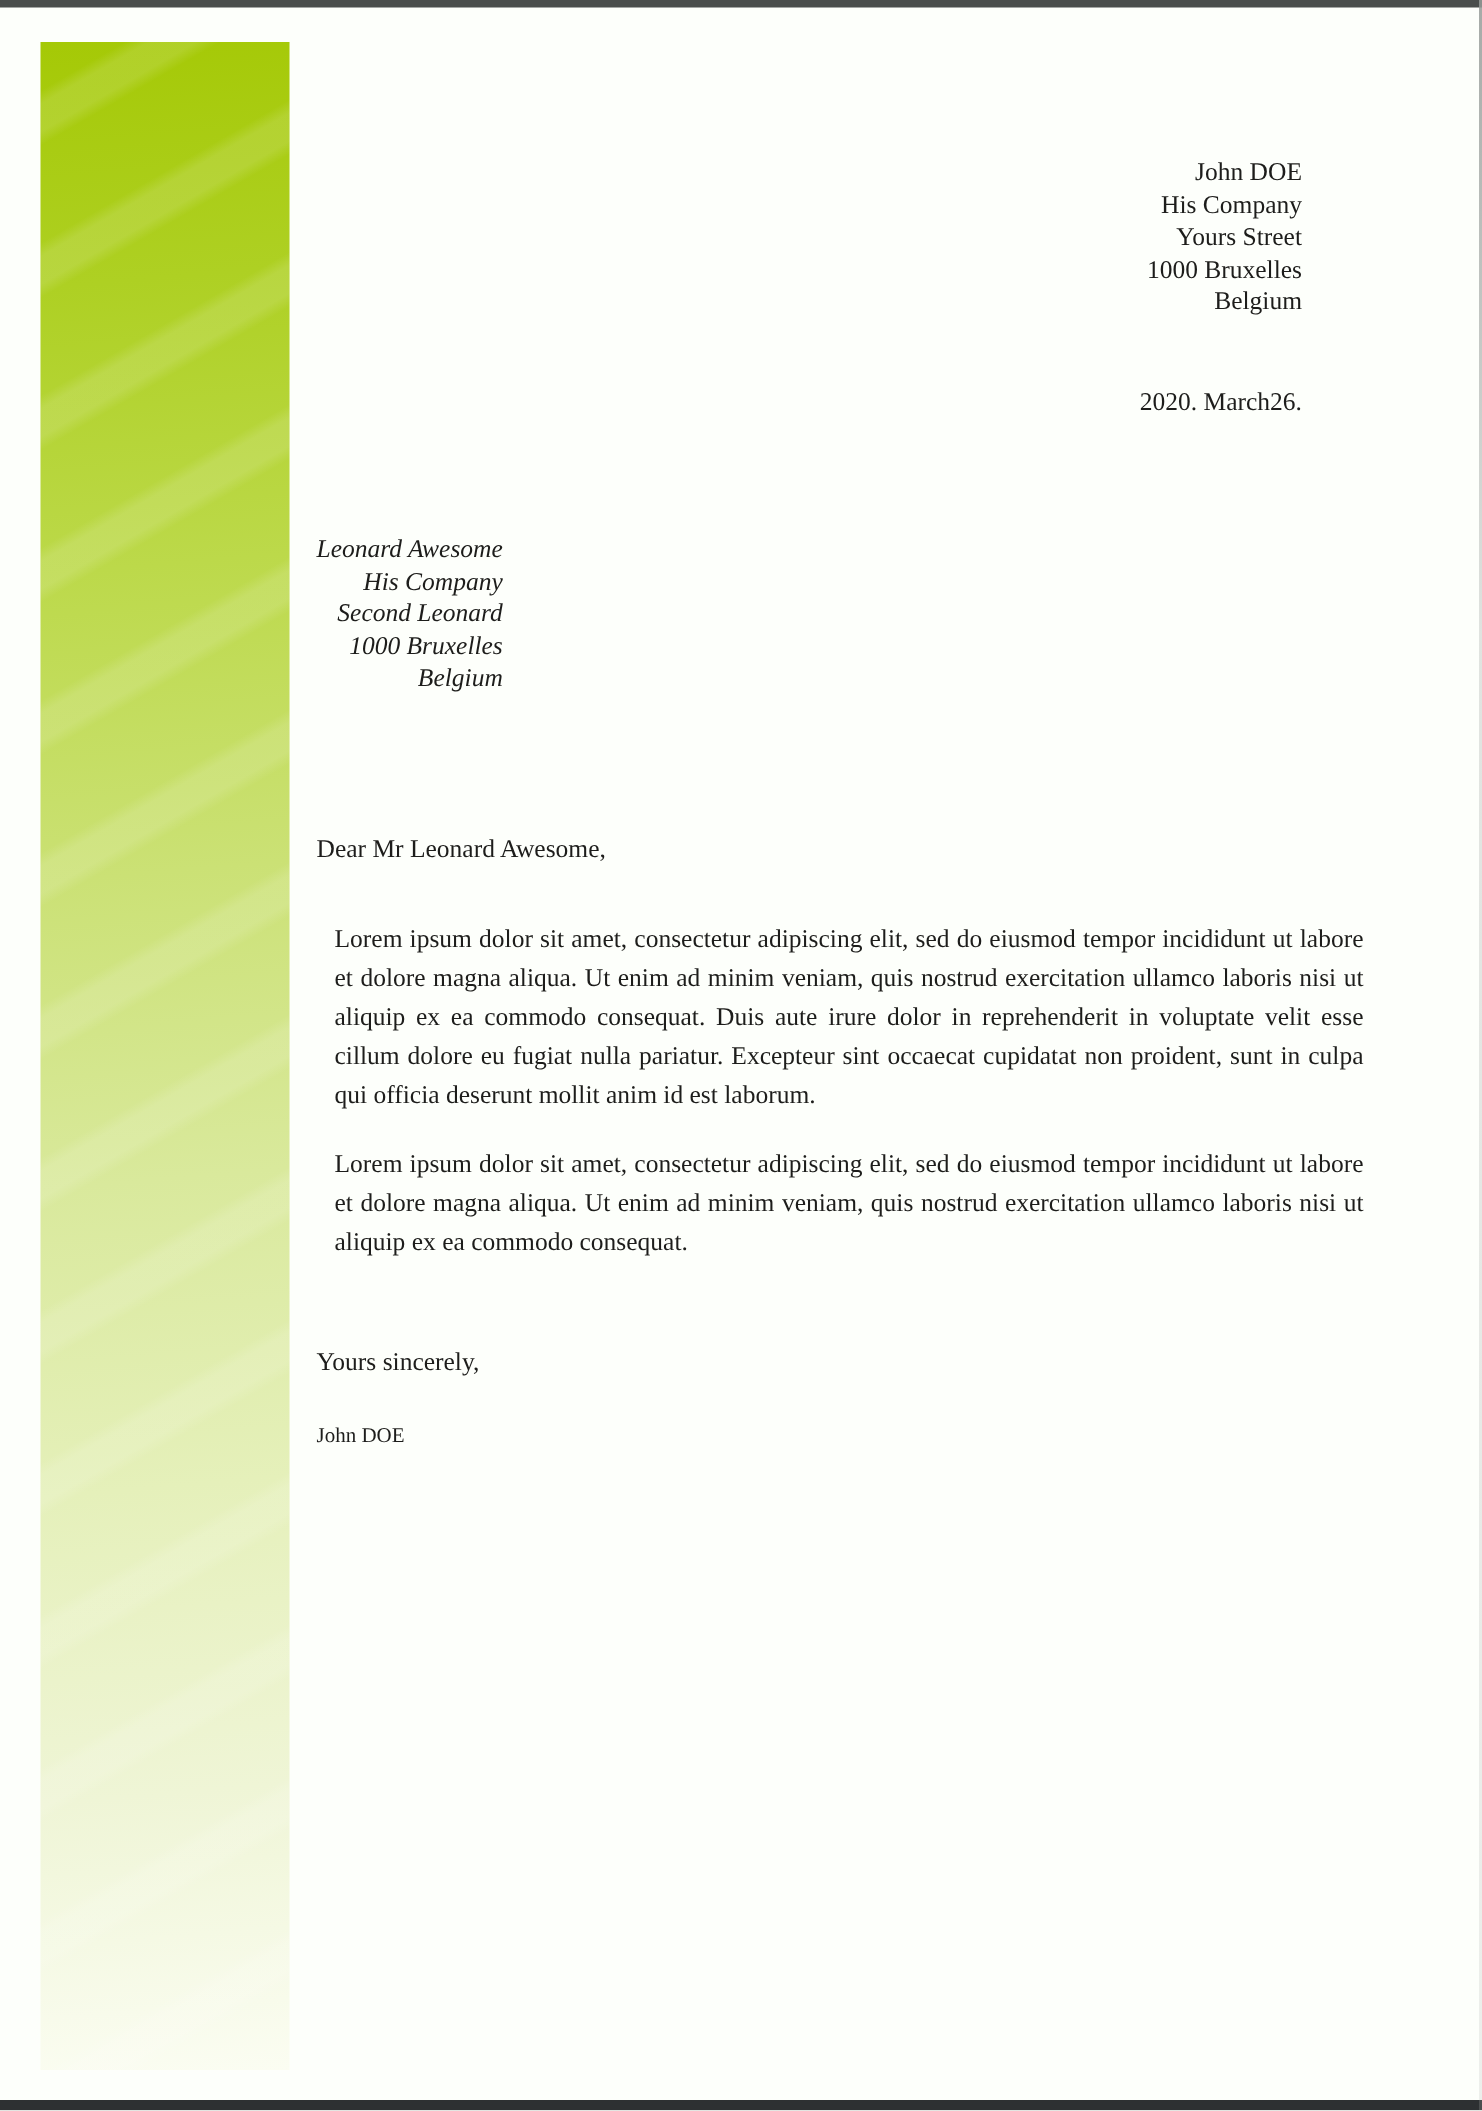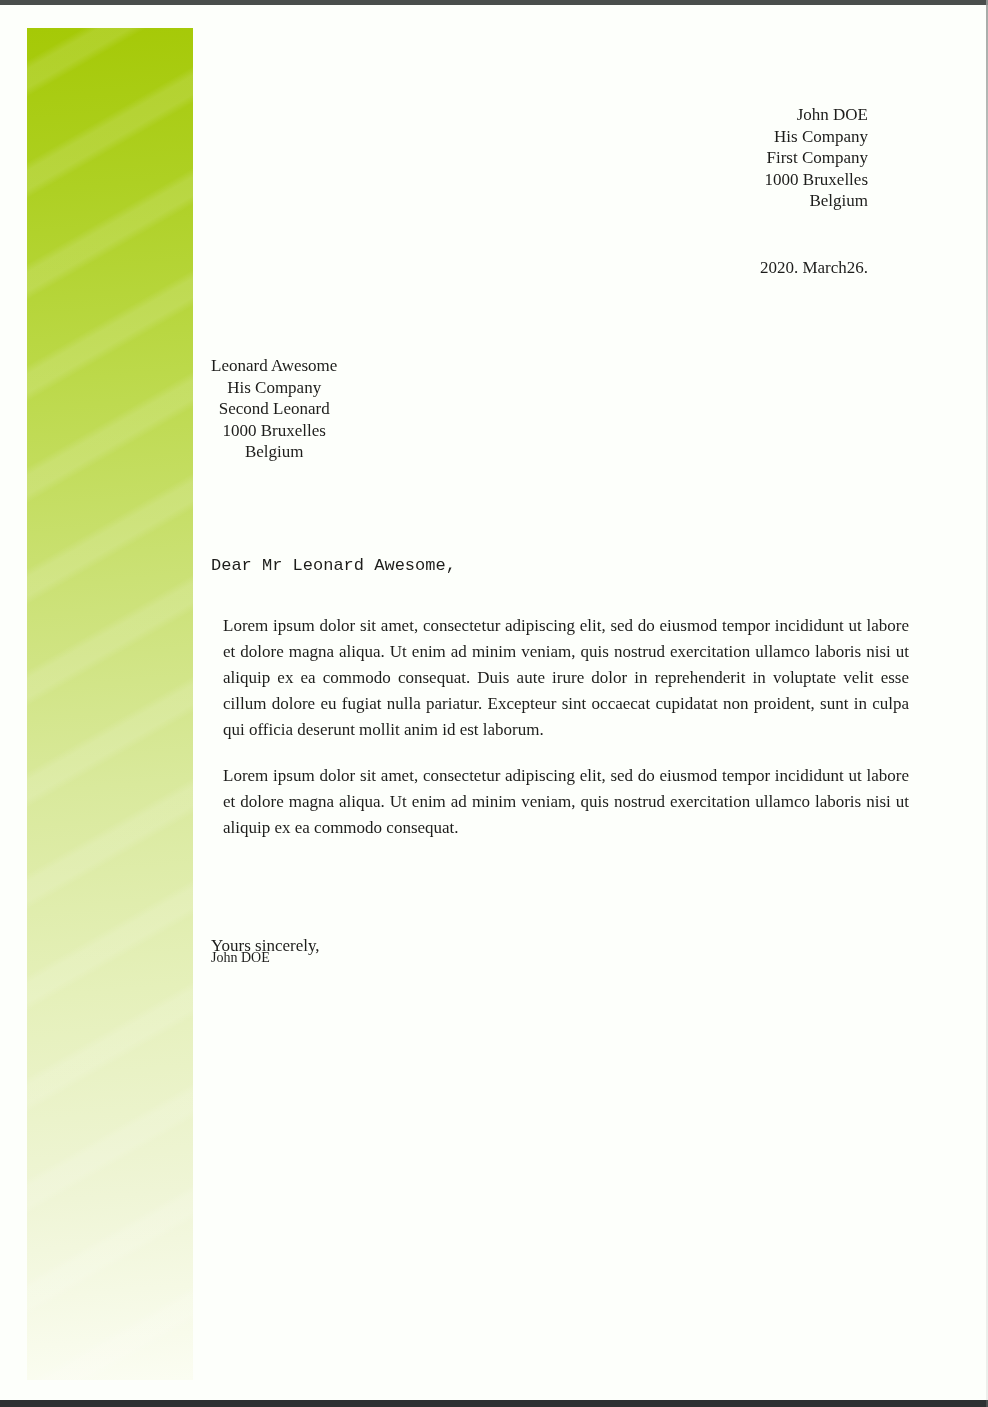--- a/index.html
+++ b/index.html
@@ -65,51 +65,52 @@
     top: 104px; right: 120px;
     text-align: right;
   }
   .date-line {
     top: 258px; right: 120px;
     text-align: right;
     font-family: Liberation Serif, serif;
   }
   .recipient {
     left: 211px; top: 355px;
-    text-align: center;
+    text-align: right;
+    font-style: italic;
   }
   .salutation {
-    left: 211px; top: 556px; font-family: Liberation Mono, monospace;
+    left: 211px; top: 556px;
   }
   .para {
     left: 211px;
     width: 686px;
     margin: 12px;
     line-height: 26px;
     text-align: justify;
   }
   .para-1 { top: 601px; }
   .para-2 { top: 751px; }
   .closing-line { left: 211px; top: 850px; }
-  .valediction  { left: 211px; top: 898px; margin-top: 38px; }
+  .valediction  { left: 211px; top: 898px; }
   .signature    { left: 211px; top: 950px; font-size: 14px; }
 </style>
 </head>
 <body>
 
 <div class="page">
 
   <div class="top-bar"></div>
 
   <div class="sidebar"></div>
 
   <div class="txt addr sender">
     <div>John DOE</div>
     <div>His Company</div>
-    <div>First Company</div>
+    <div>Yours Street</div>
     <div>1000 Bruxelles</div>
     <div>Belgium</div>
   </div>
 
   <div class="txt date-line">2020. March26.</div>
 
   <div class="txt addr recipient">
     <div>Leonard Awesome</div>
     <div>His Company</div>
     <div>Second Leonard</div>

